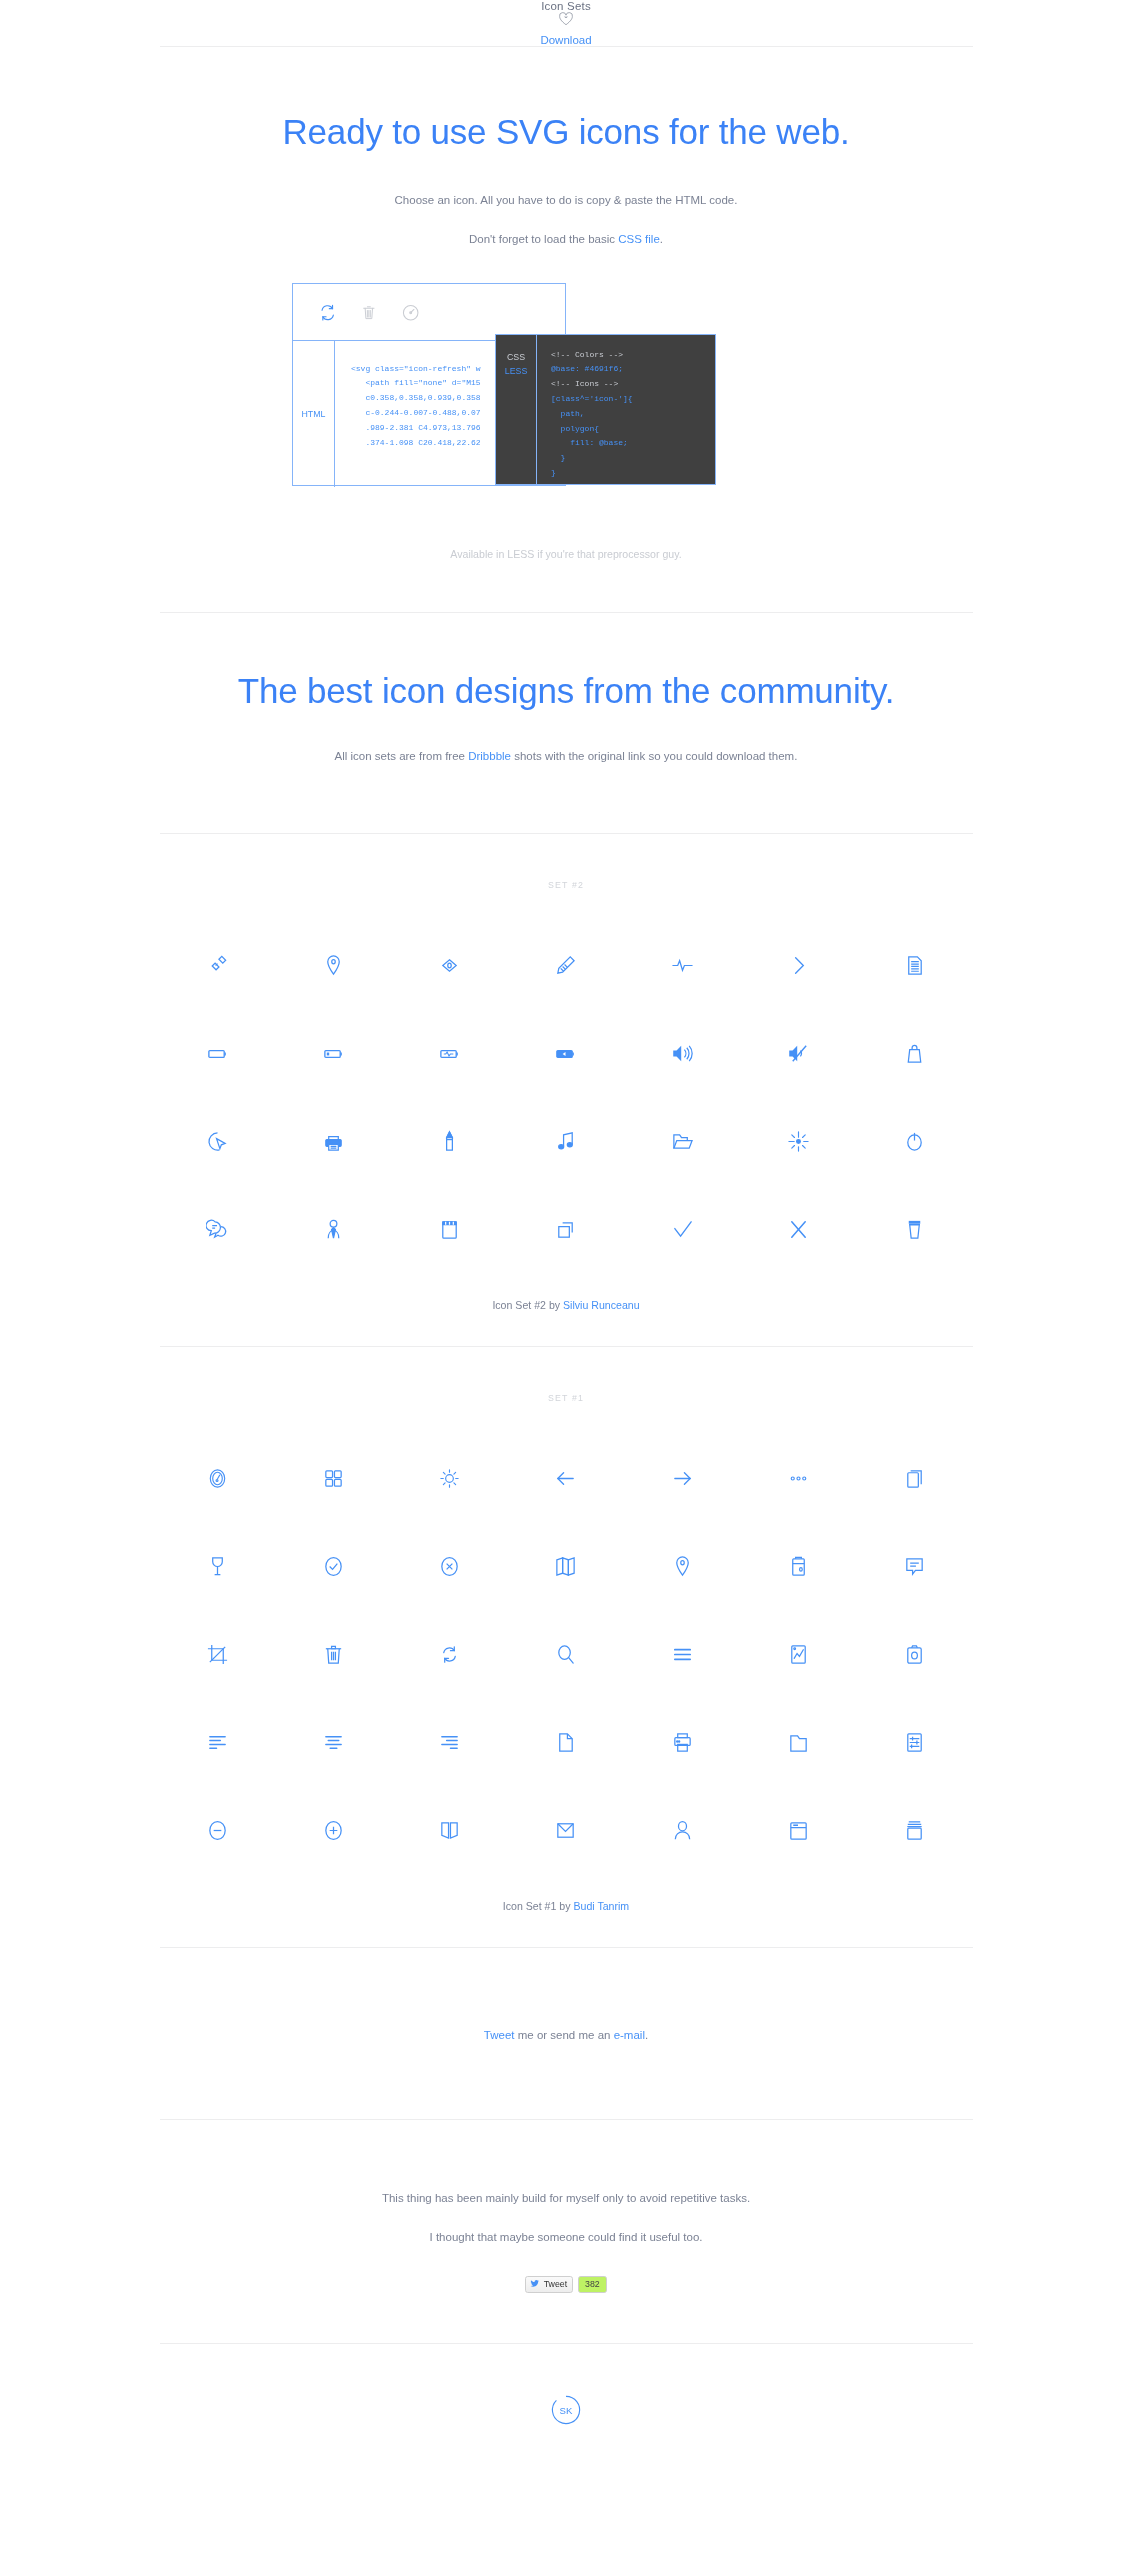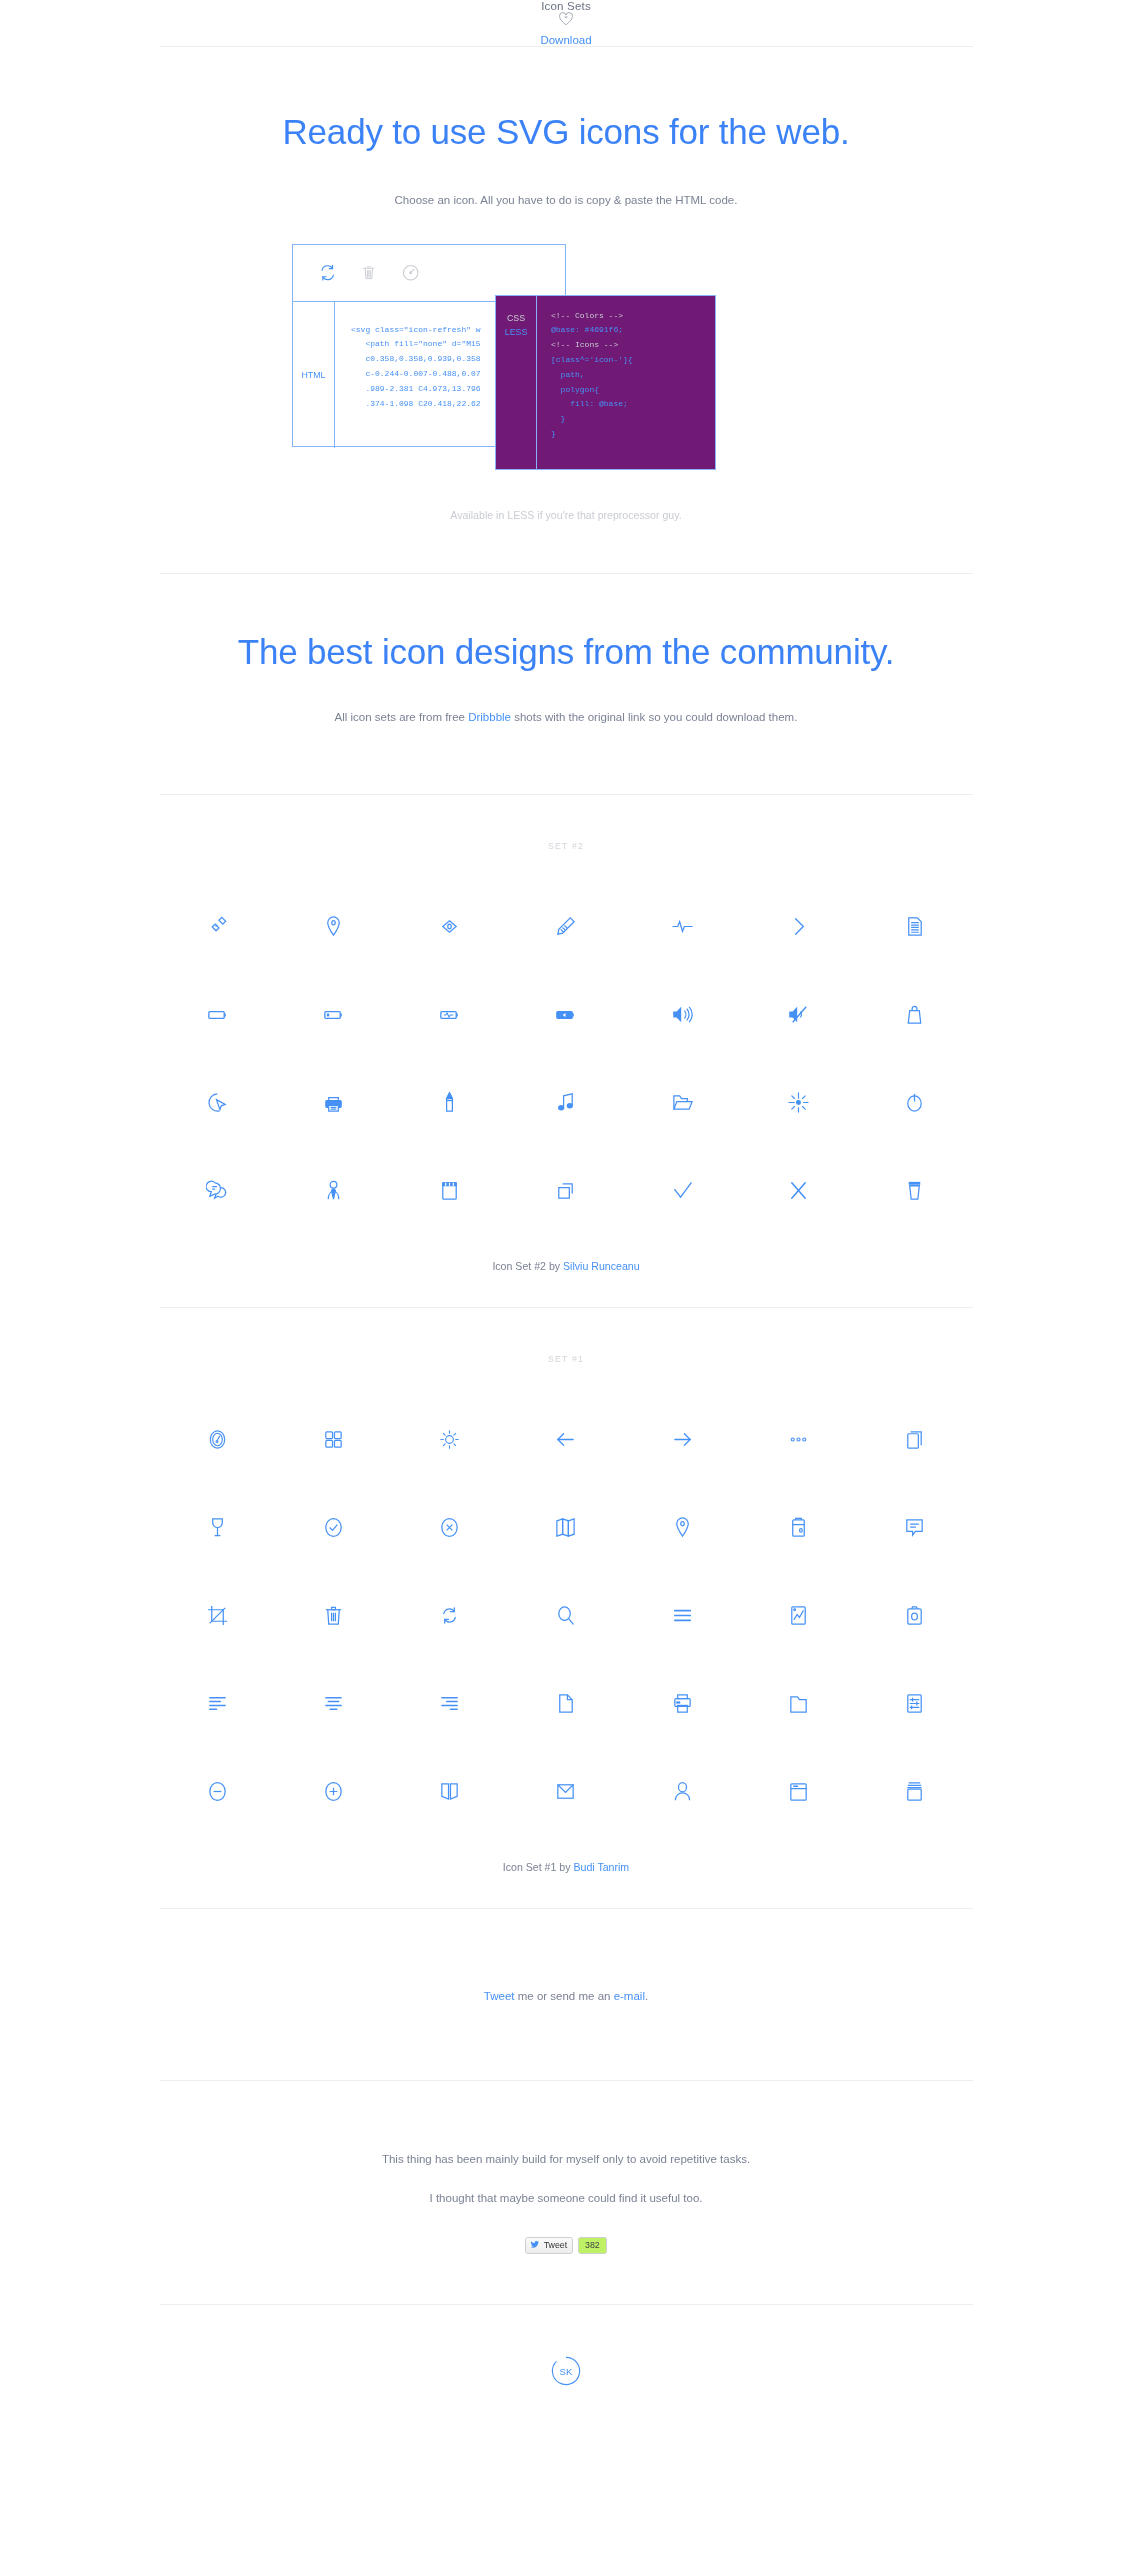--- a/index.html
+++ b/index.html
@@ -122,23 +122,23 @@
     line-height:1.85;
     color:#4691f6;
     padding:12.4px 0 0 16px;
     white-space:pre;
     overflow:hidden;
   }
   .code .cmt { color:#c9ccd2; }
 
   .panel-css {
     position:absolute; left:203px; top:51px;
-    width:221px; height:175px;
+    width:221px; height:151px;
     border:0.9px solid #85b4f9;
-    background:#701a75;
+    background:#404040;
     display:flex;
   }
   .panel-css .panel-tab { width:41px; border-right:0.9px solid #85b4f9; }
 
   .demo-note { margin-top:35px; }
 
   
   .community { padding-top:57px; padding-bottom:50px; }
   .community h1 { margin-bottom:32px; }
 
@@ -227,20 +227,23 @@
         </span>
       </div>
       <a class="download-link">Download</a>
     </div>
   </div>
   <div class="header-rule"></div>
 
   <div class="wrap hero section">
     <h1 class="display">Ready to use SVG icons for the web.</h1>
     <p class="sub">Choose an icon. All you have to do is copy &amp; paste the HTML code.</p>
+    <p class="sub">
+      <span>Don't forget to load the basic </span><a>CSS file</a><span>.</span>
+    </p>
 
     <div class="demo">
       <div class="demo-inner">
 
         <div class="panel-html">
           <div class="panel-icons">
             <span class="ic">
               <svg width="19.4" height="19.4" viewBox="0 0 24 24" fill="none" stroke="#4691f6" stroke-width="1.4" stroke-linecap="round">
                 <path d="M5 9 A7 7 0 0 1 18 7"></path>
                   <path d="M19 15 A7 7 0 0 1 6 17"></path>

